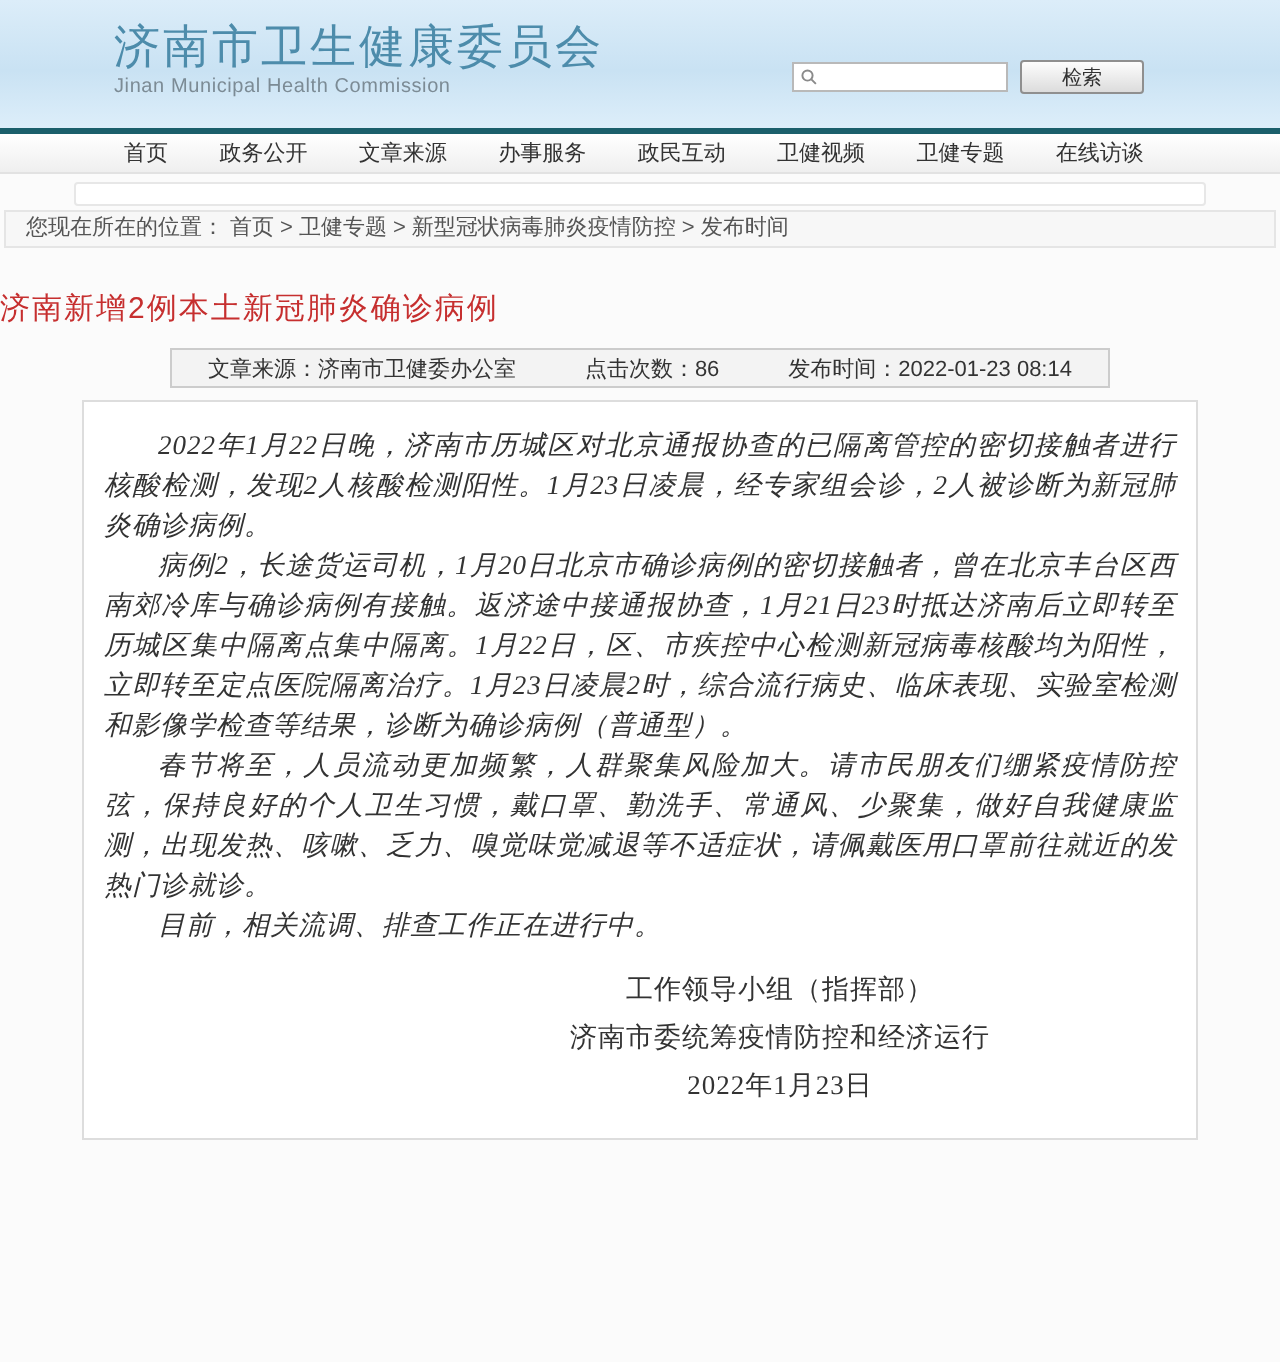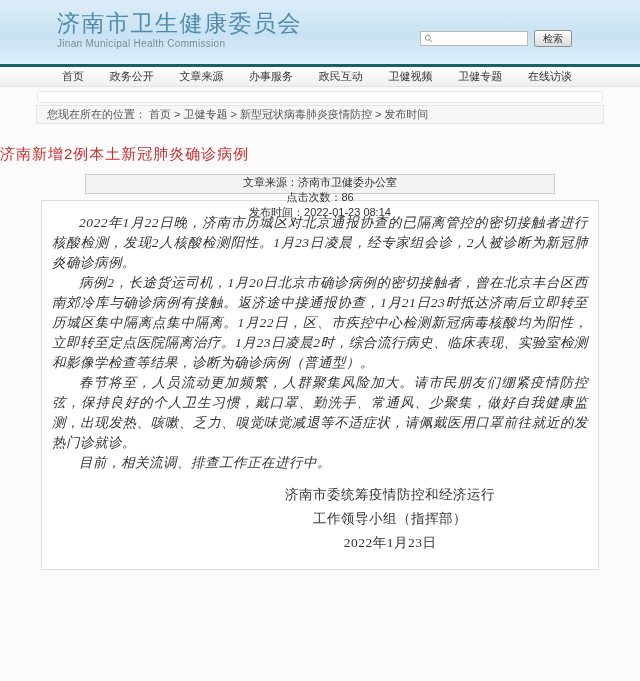--- a/index.html
+++ b/index.html
@@ -25,57 +25,57 @@
   .search-box {
     width:108px; height:15px; background:#fff; border:1px solid #b9b9b9;
     display:flex; align-items:center; padding-left:3px;
   }
   .search-input {
     border:none; outline:none; width:88px; height:12px; font-size:10px;
     background:transparent; font-family:inherit;
   }
   .search-icon { width:9px; height:9px; margin-right:2px; flex:0 0 auto; }
   .search-btn {
-    margin-left:6px; height:17px; padding:0 8px; font-size:10px; color:#333;
+    margin-left:6px; height:17px; padding:0 20px; font-size:10px; color:#333;
     background:linear-gradient(180deg,#fdfdfd,#dcdcdc);
     border:1px solid #8f8f8f; border-radius:2px; cursor:pointer;
     font-family:inherit;
   }
   
   .navbar {
     height:23px; border-top:3px solid #1b5f6b;
     background:linear-gradient(180deg,#ffffff,#efefef);
     display:flex; align-items:center; justify-content:space-between;
     padding:0 68px 0 62px;
     border-bottom:1px solid #e2e2e2;
   }
   .nav-item { font-size:11px; color:#333; cursor:pointer; white-space:nowrap; }
   
   .subbar {
     width:566px; height:12px; margin:4px auto 0;
     background:#fff; border:1px solid #e7e7e7; border-radius:2px;
   }
   .breadcrumb {
-    width:568px; height:19px; margin:2px auto 0;
+    width:636px; height:19px; margin:2px auto 0;
     background:#f7f7f7; border:1px solid #e5e5e5;
     font-size:11px; color:#555; line-height:17px; padding-left:10px;
     display:flex; align-items:center; gap:3px;
   }
   .crumb-link { color:#555; cursor:pointer; }
   .crumb-sep { color:#555; }
   
   .article-title {
     margin-top:21px; text-align:left;
     font-size:15px; font-weight:normal; color:#c62f2f; letter-spacing:1px;
   }
   .meta {
     width:470px; height:20px; margin:10px auto 0;
     background:#f3f3f3; border:1px solid #cccccc;
     display:flex; align-items:center; justify-content:space-between;
-    padding:0 18px; font-size:11px; color:#333;flex-direction:column;
+    padding:0 18px; font-size:11px; color:#333;
   }
   .content {
     width:558px; margin:6px auto 0; background:#fff;
     border:1px solid #ddd; padding:12px 10px 14px;
     font-family:"Liberation Serif","DejaVu Serif",serif;
   }
   .content p {
     font-size:13.5px; line-height:20px; color:#333;
     text-indent:2em; text-align:justify; letter-spacing:.5px;font-style:italic;
   }
@@ -138,19 +138,19 @@
     <span>点击次数：86</span>
     <span>发布时间：2022-01-23 08:14</span>
   </div>
 
   <div class="content">
     <p>2022年1月22日晚，济南市历城区对北京通报协查的已隔离管控的密切接触者进行核酸检测，发现2人核酸检测阳性。1月23日凌晨，经专家组会诊，2人被诊断为新冠肺炎确诊病例。</p>
     <p>病例2，长途货运司机，1月20日北京市确诊病例的密切接触者，曾在北京丰台区西南郊冷库与确诊病例有接触。返济途中接通报协查，1月21日23时抵达济南后立即转至历城区集中隔离点集中隔离。1月22日，区、市疾控中心检测新冠病毒核酸均为阳性，立即转至定点医院隔离治疗。1月23日凌晨2时，综合流行病史、临床表现、实验室检测和影像学检查等结果，诊断为确诊病例（普通型）。</p>
     <p>春节将至，人员流动更加频繁，人群聚集风险加大。请市民朋友们绷紧疫情防控弦，保持良好的个人卫生习惯，戴口罩、勤洗手、常通风、少聚集，做好自我健康监测，出现发热、咳嗽、乏力、嗅觉味觉减退等不适症状，请佩戴医用口罩前往就近的发热门诊就诊。</p>
     <p>目前，相关流调、排查工作正在进行中。</p>
     <div class="signature">
+      <div>工作领导小组（指挥部）</div>
       <div>济南市委统筹疫情防控和经济运行</div>
-      <div>工作领导小组（指挥部）</div>
       <div>2022年1月23日</div>
     </div>
   </div>
 
 </div>
 
 </body></html>

